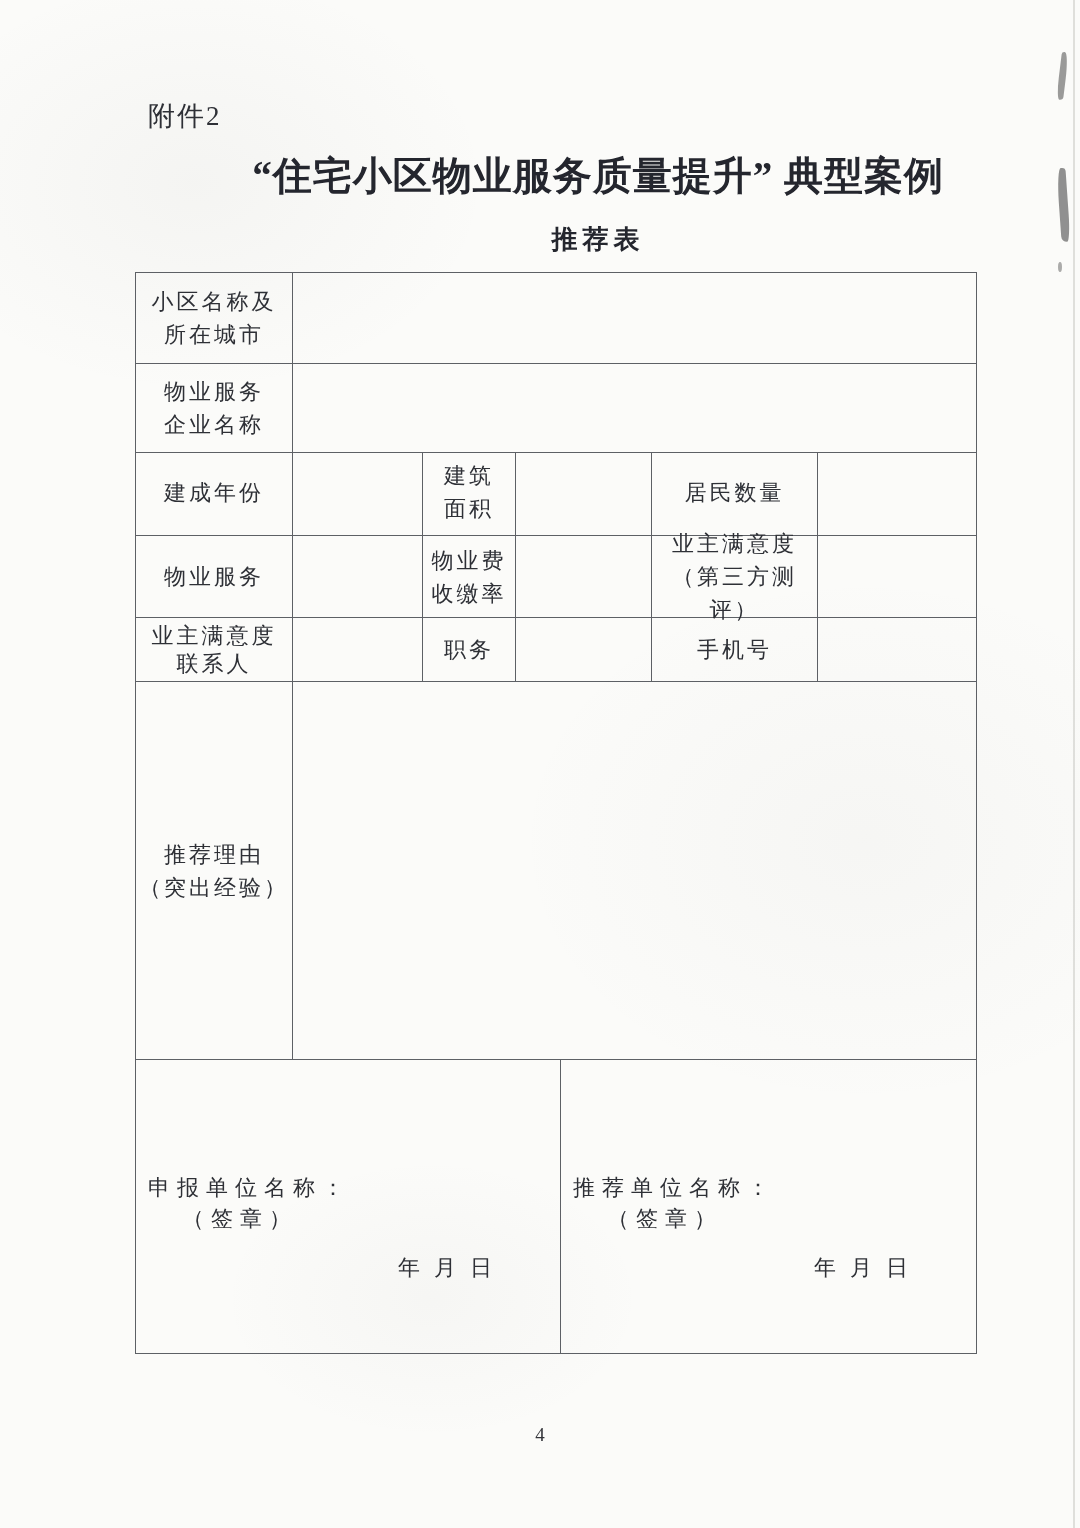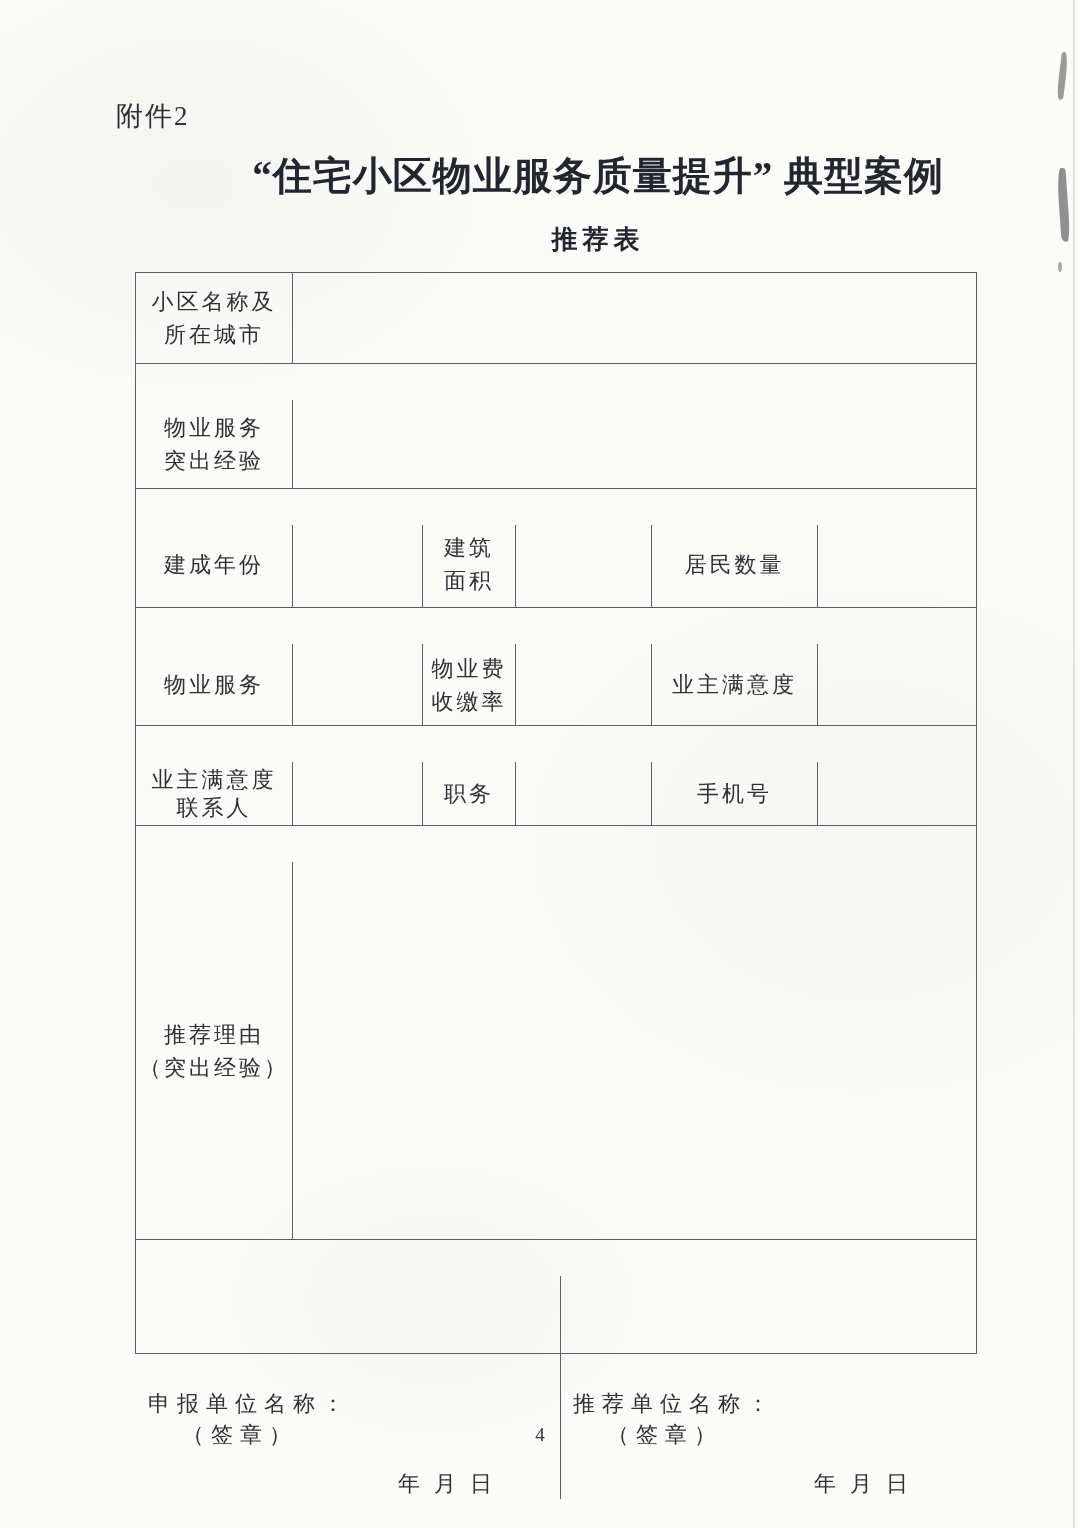--- a/index.html
+++ b/index.html
@@ -19,39 +19,38 @@
   .paper-edge {
     position:absolute; top:0; bottom:0; right:5px; width:2px;
     background:#d3d3cf; opacity:.7;
   }
   .artifact { position:absolute; background:#4a4a4a; }
   .artifact.a1 { right:14px; top:52px;  width:7px;  height:48px; border-radius:3px 60% 4px 50%; opacity:.55; transform:rotate(7deg); }
   .artifact.a2 { right:12px; top:168px; width:9px;  height:74px; border-radius:50% 4px 40% 6px; opacity:.6; transform:rotate(-4deg); }
   .artifact.a3 { right:18px; top:262px; width:4px;  height:10px; border-radius:50%; opacity:.45; }
 
   .attachment {
-    position:absolute; left:116px; top:98px;
+    position:absolute; left:148px; top:98px;
     font-size:27px; letter-spacing:2px;
   }
   .title-wrap {
     position:absolute; left:0; right:0; top:150px;
     text-align:center; padding-left:116px;
     font-weight:700; color:#24262e;
   }
   .title-line1 { font-size:39px; letter-spacing:1px; line-height:52px; }
   .title-line2 { font-size:26px; letter-spacing:5px; line-height:52px; margin-top:12px; }
 
   .form-table {
     position:absolute; left:135px; top:272px;
     width:842px; height:1082px;
     border:1.5px solid #5d6065;
     display:flex; flex-direction:column;
     box-sizing:border-box;
     font-size:22px;
-    gap:36px;
   }
   .row { display:flex; border-bottom:1px solid #5d6065; box-sizing:border-box; flex:none; }
   .row.last { border-bottom:none; flex:1; }
   .cell {
     box-sizing:border-box;
     border-right:1px solid #5d6065;
     display:flex; flex-direction:column;
     align-items:center; justify-content:center;
     text-align:center;
     letter-spacing:3px;
@@ -109,21 +108,21 @@
       <div class="cell w1">
         <span>小区名称及</span>
         <span>所在城市</span>
       </div>
       <div class="cell grow end"></div>
     </div>
 
     <div class="row h2">
       <div class="cell w1">
         <span>物业服务</span>
-        <span>突出经验</span>
+        <span>企业名称</span>
       </div>
       <div class="cell grow end"></div>
     </div>
 
     <div class="row h3">
       <div class="cell w1">建成年份</div>
       <div class="cell w2"></div>
       <div class="cell w3">
         <span>建筑</span>
         <span>面积</span>
@@ -136,20 +135,21 @@
     <div class="row h4">
       <div class="cell w1">物业服务</div>
       <div class="cell w2"></div>
       <div class="cell w3">
         <span>物业费</span>
         <span>收缴率</span>
       </div>
       <div class="cell w4"></div>
       <div class="cell w5">
         <span>业主满意度</span>
+        <span>（第三方测评）</span>
       </div>
       <div class="cell grow end"></div>
     </div>
 
     <div class="row h5">
       <div class="cell w1">
         <span>业主满意度</span>
         <span>联系人</span>
       </div>
       <div class="cell w2"></div>

